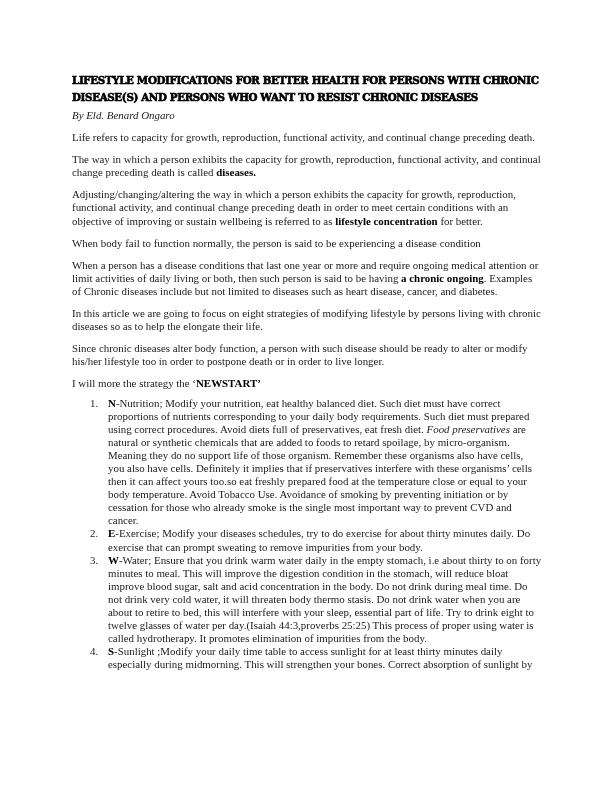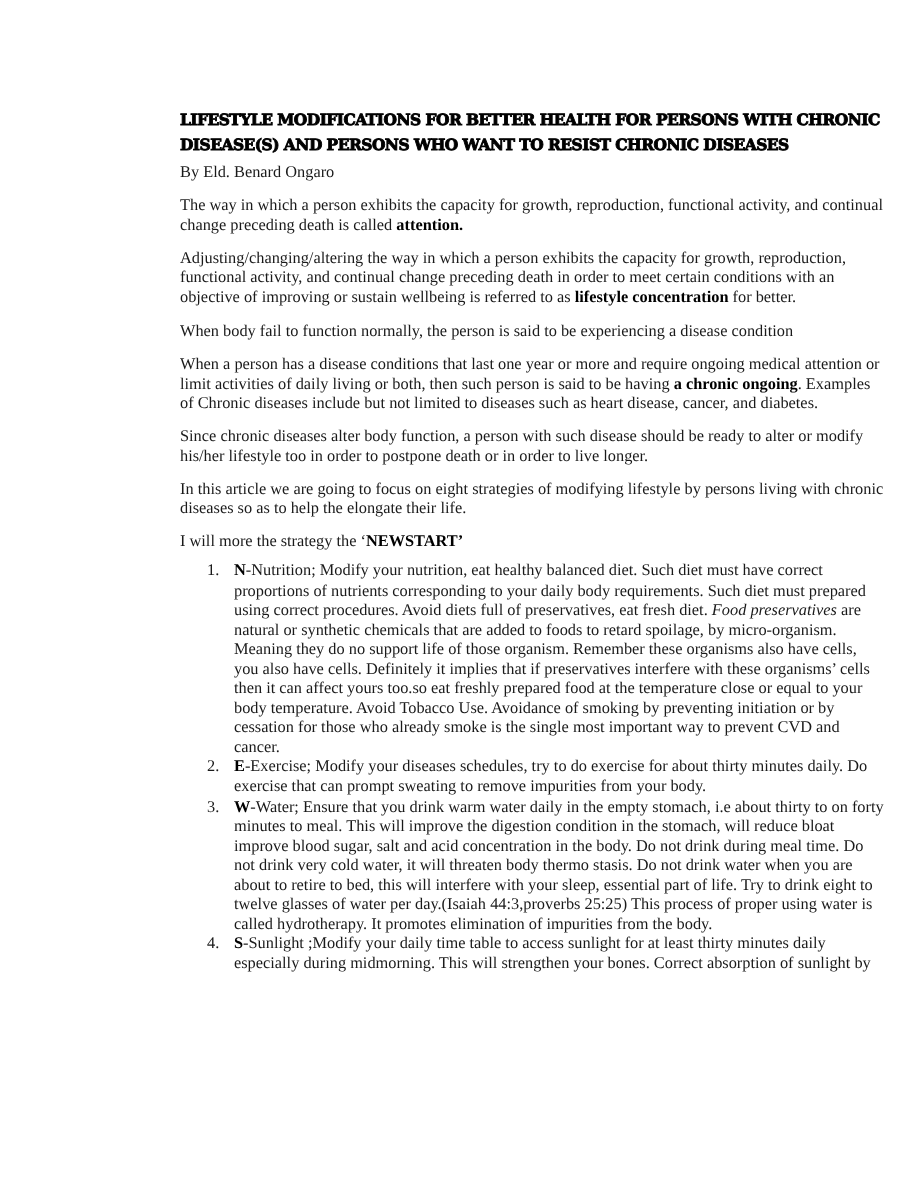--- a/index.html
+++ b/index.html
@@ -1,54 +1,55 @@
 <!DOCTYPE html>
 <html><head>
   <meta charset="utf-8">
   <style>
     html, body { margin: 0; padding: 0; background: #ffffff; }
     body { width: 612px; height: 792px; position: relative; overflow: hidden; }
     .page {
       position: absolute; left: 72px; top: 72px; width: 470px;
       font-family: "Liberation Serif", "DejaVu Serif", serif;
-      font-size: 10.9px; line-height: 13.1px; color: #1a1a1a; margin-left: 48px;
+      font-size: 10.9px; line-height: 13.1px; color: #1a1a1a;
     }
     .title {
       font-family: "DejaVu Serif", "Liberation Serif", serif;
       font-weight: 900; font-size: 10.3px; line-height: 17px;
       letter-spacing: -0.35px; text-transform: uppercase; color: #000;
       margin: 0 0 3px 0; -webkit-text-stroke: 0.6px #000;
     }
-    .byline { margin: 0 0 9px 0; }
+    .byline { margin: 0 0 9px 0; font-style: italic; }
     p { margin: 0 0 9px 0; }
     b { font-weight: bold; color: #000; }
     i { font-style: italic; }
     ol { margin: 0; padding: 0; list-style: none; }
     ol li { position: relative; padding-left: 36px; margin: 0; }
     ol li .num { position: absolute; left: 18px; top: 0; }
   </style>
 </head>
 <body>
 
 <div class="page">
   <h1 class="title">Lifestyle Modifications for Better Health for Persons with Chronic Disease(s) and Persons Who Want to Resist Chronic Diseases</h1>
   <p class="byline">By Eld. Benard Ongaro</p>
 
+  <p>Life refers to capacity for growth, reproduction, functional activity, and continual change preceding death.</p>
 
-  <p><span>The way in which a person exhibits the capacity for growth, reproduction, functional activity, and continual change preceding death is called </span><b>attention.</b></p>
+  <p><span>The way in which a person exhibits the capacity for growth, reproduction, functional activity, and continual change preceding death is called </span><b>diseases.</b></p>
 
   <p><span>Adjusting/changing/altering the way in which a person exhibits the capacity for growth, reproduction, functional activity, and continual change preceding death in order to meet certain conditions with an objective of improving or sustain wellbeing is referred to as </span><b>lifestyle concentration</b><span> for better.</span></p>
 
   <p>When body fail to function normally, the person is said to be experiencing a disease condition</p>
 
   <p><span>When a person has a disease conditions that last one year or more and require ongoing medical attention or limit activities of daily living or both, then such person is said to be having </span><b>a chronic ongoing</b><span>. Examples of Chronic diseases include but not limited to diseases such as heart disease, cancer, and diabetes.</span></p>
 
+  <p>In this article we are going to focus on eight strategies of modifying lifestyle by persons living with chronic diseases so as to help the elongate their life.</p>
+
   <p>Since chronic diseases alter body function, a person with such disease should be ready to alter or modify his/her lifestyle too in order to postpone death or in order to live longer.</p>
-
-  <p>In this article we are going to focus on eight strategies of modifying lifestyle by persons living with chronic diseases so as to help the elongate their life.</p>
 
   <p style="margin-bottom:6px"><span>I will more the strategy the ‘</span><b>NEWSTART’</b></p>
 
   <ol>
     <li>
       <span class="num">1.</span><b>N</b><span>-Nutrition; Modify your nutrition, eat healthy balanced diet. Such diet must have correct proportions of nutrients corresponding to your daily body requirements. Such diet must prepared using correct procedures. Avoid diets full of preservatives, eat fresh diet. </span><i>Food preservatives</i><span> are natural or synthetic chemicals that are added to foods to retard spoilage, by micro-organism. Meaning they do no support life of those organism. Remember these organisms also have cells, you also have cells. Definitely it implies that if preservatives interfere with these organisms’ cells then it can affect yours too.so eat freshly prepared food at the temperature close or equal to your body temperature. Avoid Tobacco Use. Avoidance of smoking by preventing initiation or by cessation for those who already smoke is the single most important way to prevent CVD and cancer.</span>
     </li>
     <li>
       <span class="num">2.</span><b>E</b><span>-Exercise; Modify your diseases schedules, try to do exercise for about thirty minutes daily. Do exercise that can prompt sweating to remove impurities from your body.</span>
     </li>

